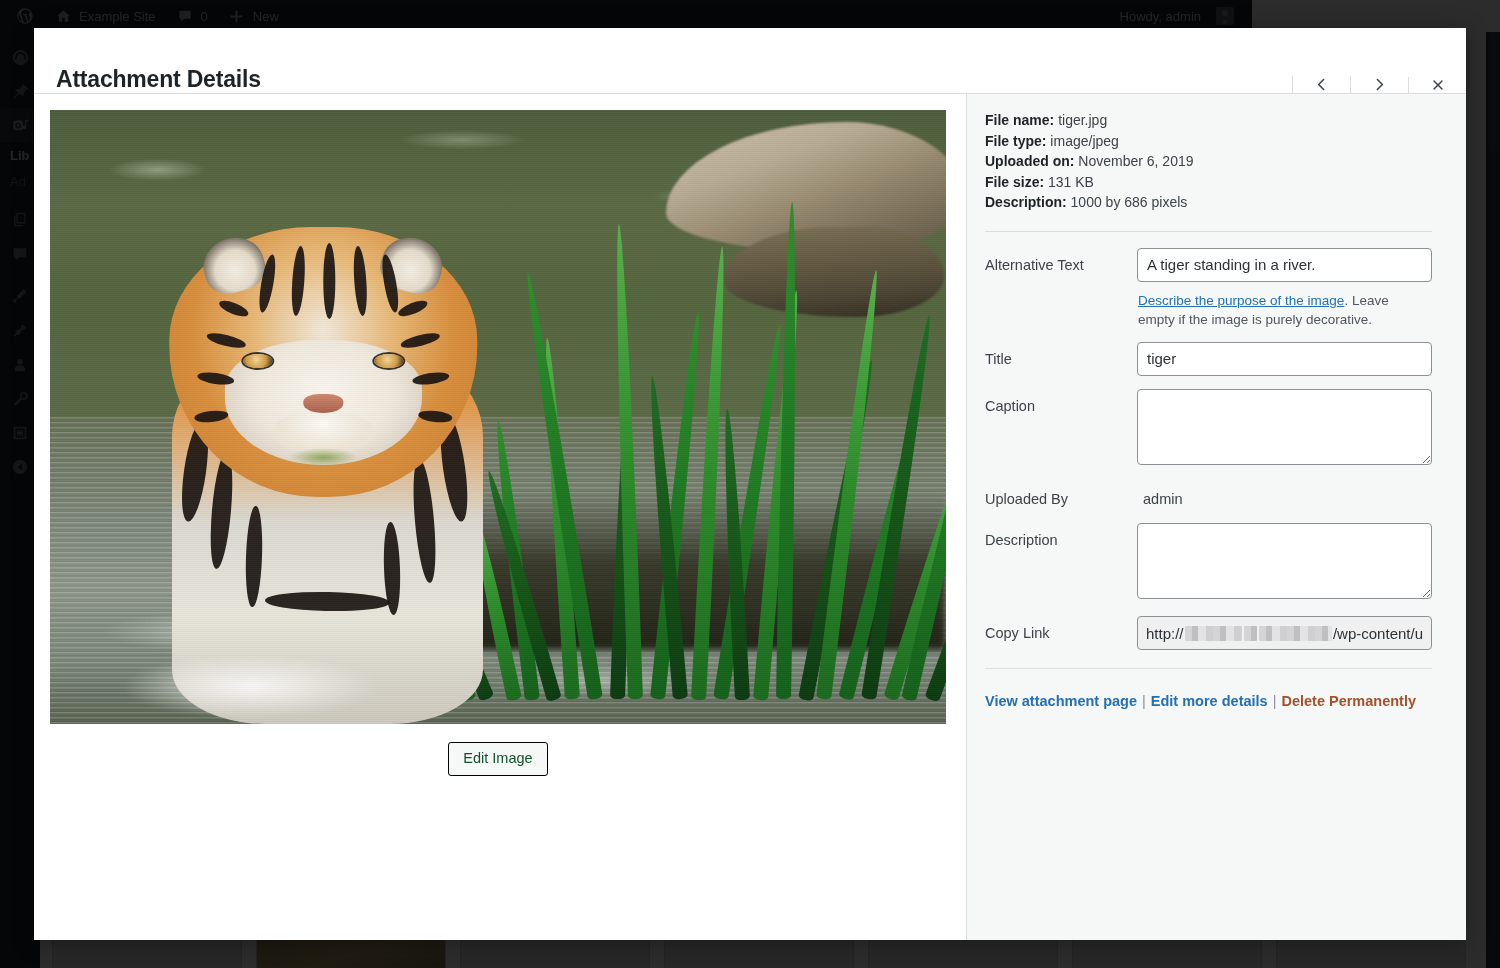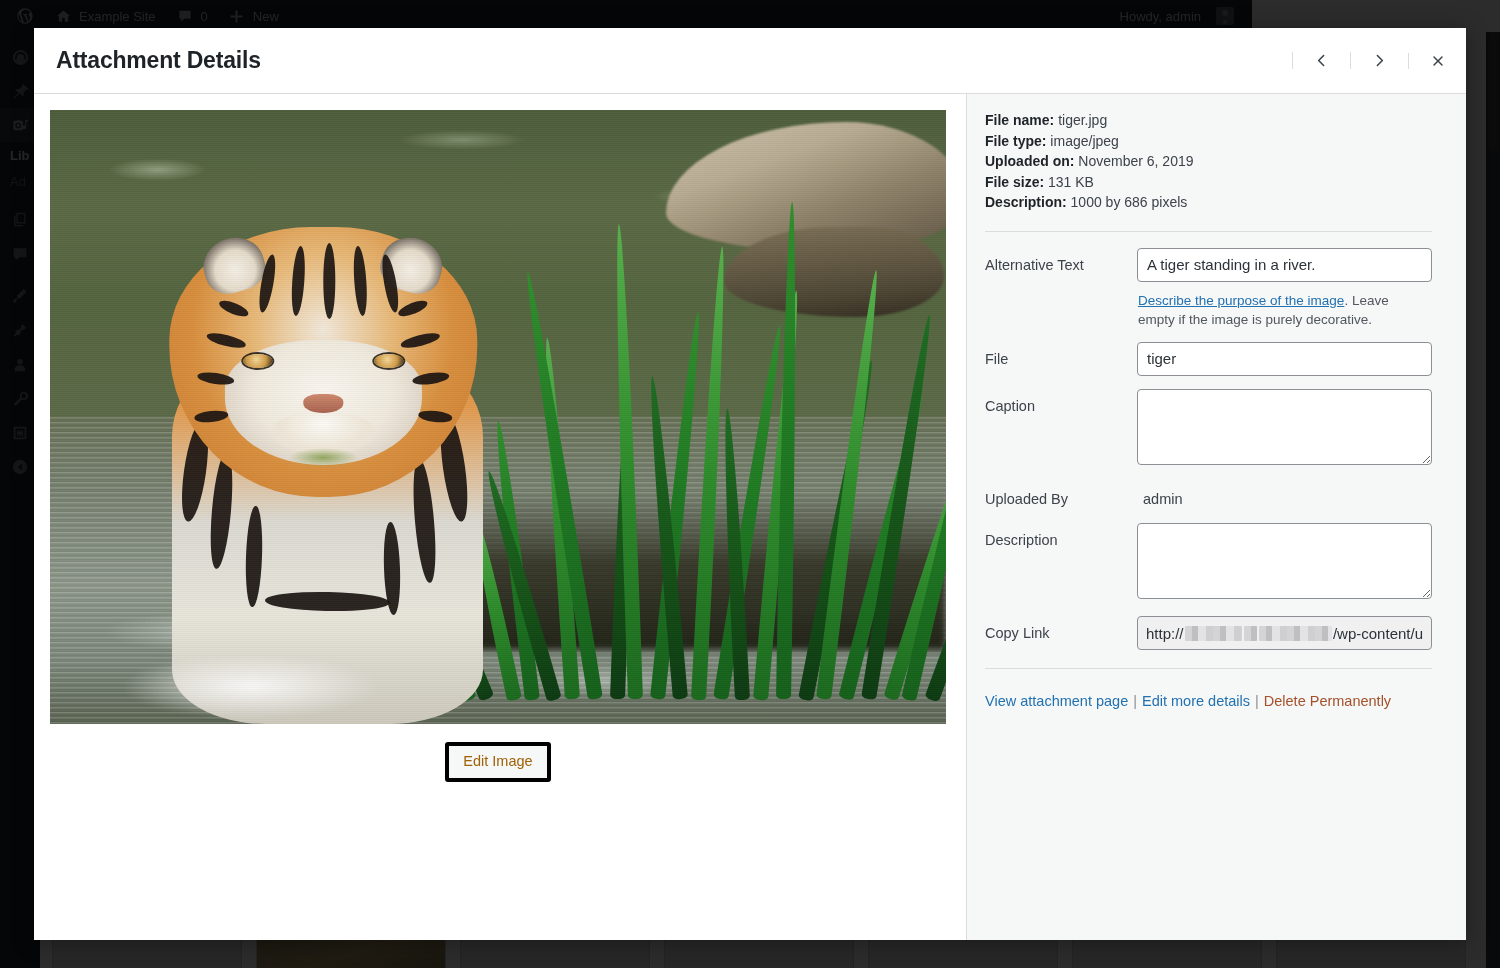--- a/index.html
+++ b/index.html
@@ -160,21 +160,21 @@
     box-shadow: 0 2px 20px rgba(0,0,0,.35);
     z-index: 41;
   }
 
   
   #modal-header {
     height: 66px;
     flex: 0 0 66px;
     border-bottom: 1px solid #dcdcde;
     display: flex;
-    align-items: center;
+    align-items: flex-end;
     background: #fff;
   }
   #modal-title {
     display: flex;
     align-items: center;
     padding-left: 22px;
     font-size: 23px;
     font-weight: 700;
     color: #1d2327;
     flex: 1 1 auto;
@@ -354,23 +354,23 @@
 
   #edit-image-row {
     width: 896px;
     display: flex;
     justify-content: center;
     padding: 18px 0 0 0;
   }
   #edit-image-btn {
     font-family: "Liberation Sans", sans-serif;
     font-size: 14.5px;
-    color: #a16207;
+    color: #14532d;
     background: #f6f7f7;
-    border: 4px solid #000000;
+    border: 1px solid #000000;
     border-radius: 3px;
     padding: 7px 14px 8px;
     cursor: pointer;
     line-height: 1.2;
   }
 
   
   #attachment-info {
     flex: 0 0 500px;
     background: #f6f7f7;
@@ -474,21 +474,21 @@
     border-radius: 1px;
   }
 
   .actions-row {
     margin-top: 22px;
     padding-top: 2px;
     font-size: 14.5px;
     color: #50575e;
   }
   .actions-row .sep { color: #8c8f94; padding: 0 5px; }
-  .act-link { color: #2271b1; text-decoration: none; cursor: pointer; }
+  .act-link { color: #2271b1; text-decoration: none; cursor: pointer; font-weight: bold; }
   .act-link.danger { color: #a4502a; }
 </style>
 </head>
 <body>
 
 <div id="wp-root">
 
   <div id="backdrop-page">
     <div id="media-grid">
       <div class="grid-tile thumb-grey"></div>
@@ -745,21 +745,21 @@
           <div class="field-label">Alternative Text</div>
           <div class="field-ctrl">
             <input class="txt-input" type="text" value="A tiger standing in a river." style="">
             <div class="alt-help">
               <a href="#" class="help-link">Describe the purpose of the image</a><span>. Leave empty if the image is purely decorative.</span>
             </div>
           </div>
         </div>
 
         <div class="field-row">
-          <div class="field-label">File</div>
+          <div class="field-label">Title</div>
           <div class="field-ctrl">
             <input class="txt-input" type="text" value="tiger" style="">
           </div>
         </div>
 
         <div class="field-row">
           <div class="field-label">Caption</div>
           <div class="field-ctrl">
             <textarea class="txt-area" style=""></textarea>
           </div>

